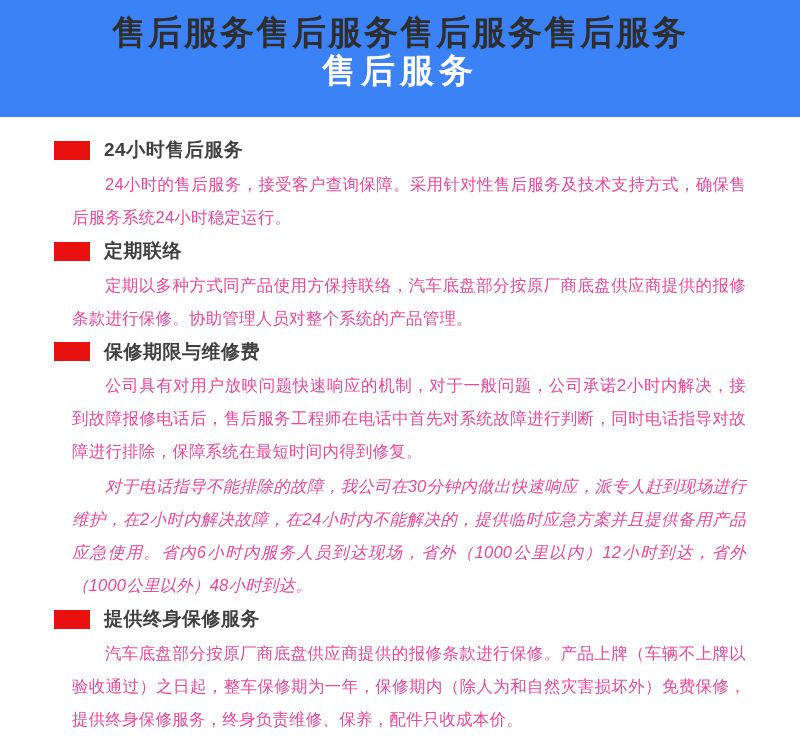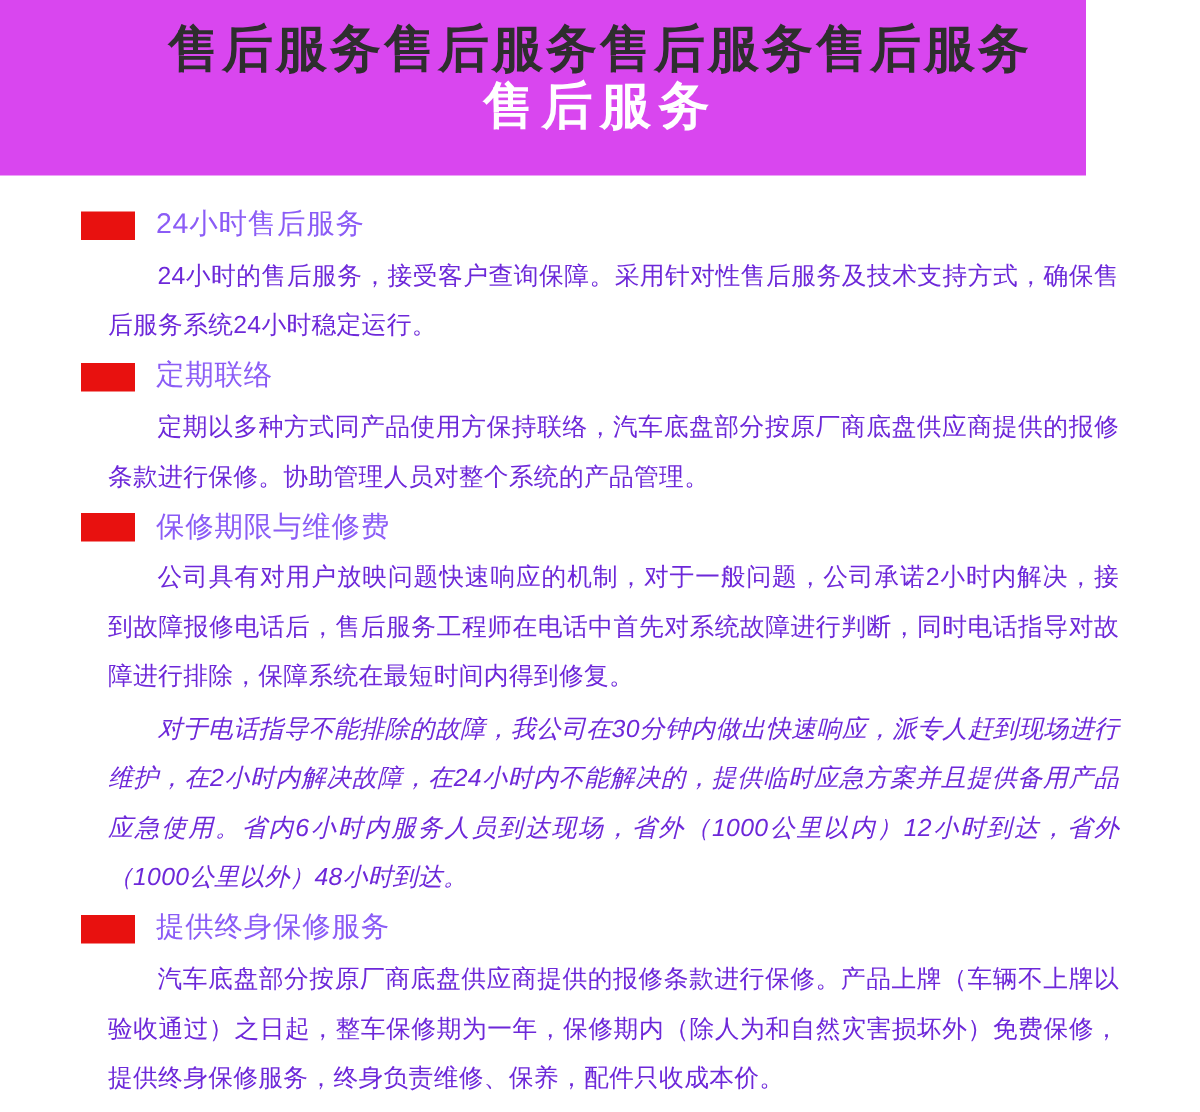--- a/index.html
+++ b/index.html
@@ -18,23 +18,23 @@
   .page {
     position: relative;
     width: 800px;
     height: 741px;
     background: #ffffff;
   }
 
   
   .banner {
     position: relative;
-    width: 724px;
+    width: 800px;
     height: 117px;
-    background: #d946ef;
+    background: #3b82f6;
     overflow: hidden;
   }
   .banner-ghost {
     position: absolute;
     top: 10px;
     left: 0;
     width: 800px;
     text-align: center;
     font-size: 34px;
     font-weight: bold;
@@ -74,30 +74,30 @@
   }
   .bullet {
     width: 36px;
     height: 19px;
     background: #e8110f;
     flex: 0 0 auto;
     margin-right: 14px;
   }
   .sec-title {
     font-size: 19px;
-    font-weight: normal;
-    color: #8b5cf6;
+    font-weight: bold;
+    color: #404040;
     letter-spacing: 0.5px;
     line-height: 1.2;
   }
 
   .para {
     font-size: 16.5px;
     line-height: 33px;
-    color: #6d28d9;
+    color: #ec4899;
     text-indent: 2em;
     margin: 0 0 0 36px;
     padding-right: 18px;
     text-align: justify;
     letter-spacing: 0.2px;
   }
   .para + .para {
     margin-top: 2px;
     font-style: italic;
   }

